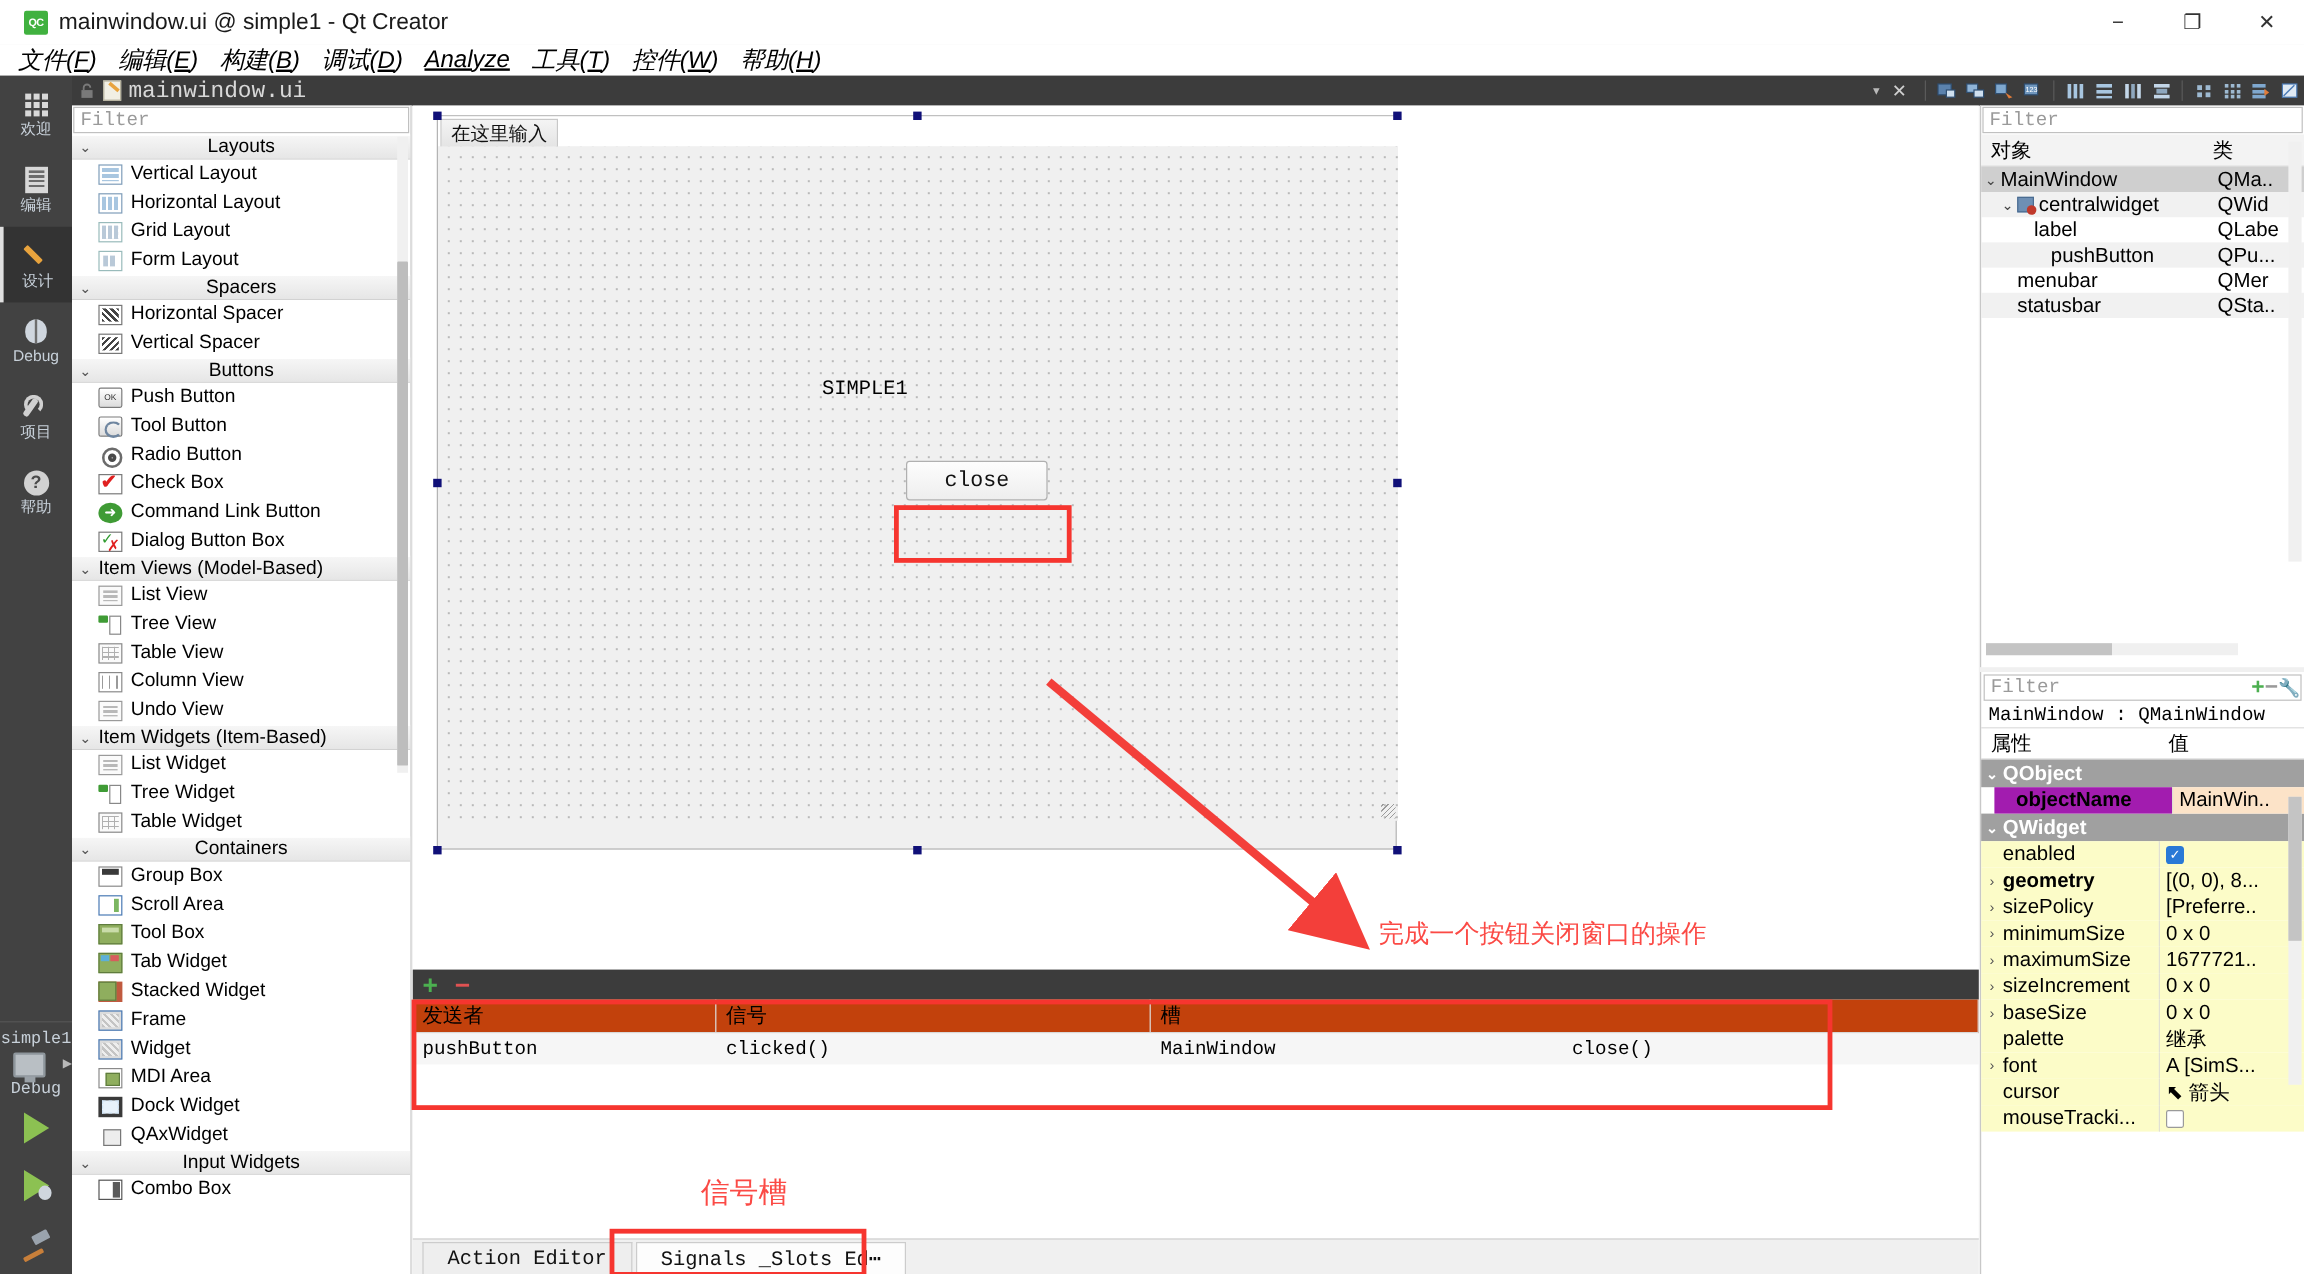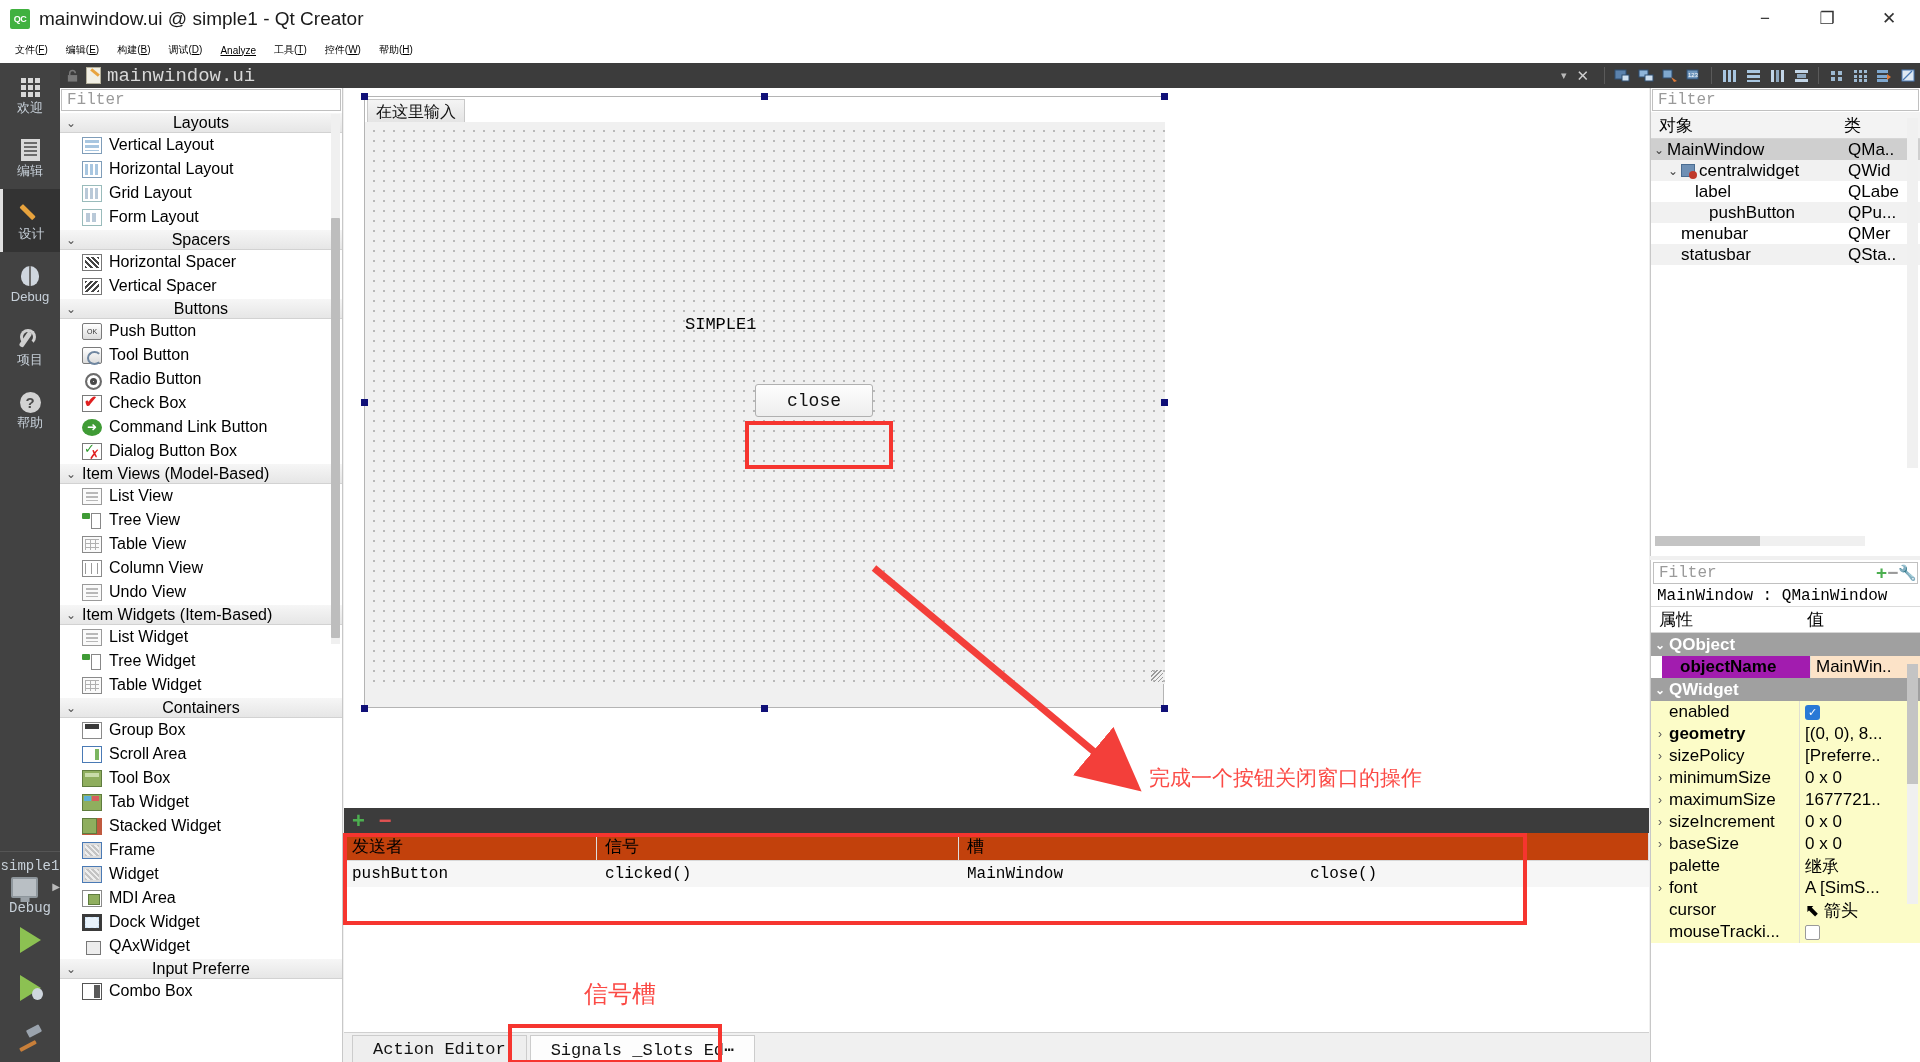--- a/index.html
+++ b/index.html
@@ -8,33 +8,33 @@
     width:1920px; height:1062px; overflow:hidden;
     font-family:"Liberation Sans", sans-serif;
     font-size:17px; background:#f0f0f0;
     -webkit-font-smoothing:antialiased;
   }
   #app { position:relative; width:1920px; height:1062px; }
 
   
   .titlebar { position:absolute; left:0; top:0; width:1920px; height:37px;
     background:#ffffff; display:flex; align-items:center; }
-  .qc-logo { width:20px; height:20px; margin-left:10px; margin-right:9px;
+  .qc-logo { width:20px; height:20px; margin-left:20px; margin-right:9px;
     background:#40b13f; border-radius:2px; color:#fff; font-size:9px;
     font-weight:bold; display:flex; align-items:center; justify-content:center;
     font-family:"Liberation Sans", sans-serif; letter-spacing:-0.5px; }
   .title-text { font-size:19px; color:#1a1a1a; font-family:"Liberation Sans", sans-serif; }
   .win-btns { position:absolute; right:0; top:0; height:37px; display:flex; }
   .win-btn { width:62px; height:37px; display:flex; align-items:center;
     justify-content:center; color:#333; font-size:17px; }
 
   
   .menubar { position:absolute; left:0; top:37px; width:1920px; height:26px;
     background:#ffffff; display:flex; align-items:center; padding-left:6px; }
-  .menu-item { padding:2px 9px; font-size:10px; color:#000; white-space:nowrap; }
+  .menu-item { padding:2px 9px; font-size:20px; color:#000; white-space:nowrap;font-style:italic; }
   .menu-item u { text-decoration:underline; }
 
   
   .modebar { position:absolute; left:0; top:63px; width:60px; height:999px;
     background:#424242; }
   .mode { width:60px; height:63px; display:flex; flex-direction:column;
     align-items:center; justify-content:center; color:#b6c3d1; font-size:13px;
     cursor:default; }
   .mode.active { background:#333333; border-left:3px solid #e0e0e0; width:60px; }
   .mode .mi { height:26px; display:flex; align-items:center; justify-content:center; margin-bottom:1px; }
@@ -628,21 +628,21 @@
         <div class="wrow">
           <span class="wicon ic-dock"></span>
           <span>Dock Widget</span>
         </div>
         <div class="wrow">
           <span class="wicon ic-qax"></span>
           <span>QAxWidget</span>
         </div>
         <div class="cat">
           <span class="chev">⌄</span>
-          <span class="catlabel">Input Preferre</span>
+          <span class="catlabel">Input Widgets</span>
         </div>
         <div class="wrow">
           <span class="wicon ic-combo"></span>
           <span>Combo Box</span>
         </div>
       </div>
     <div class="wb-scroll"></div>
     <div class="wb-thumb"></div>
   </div>
 

